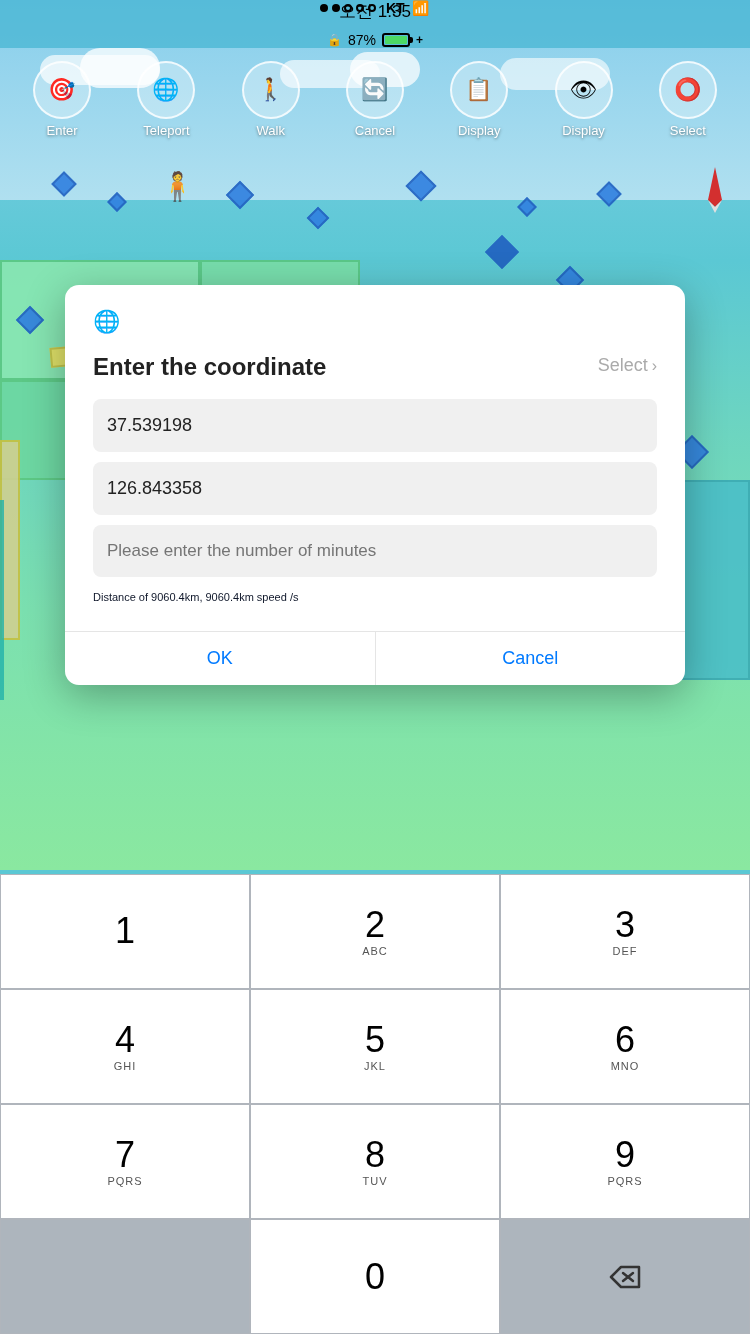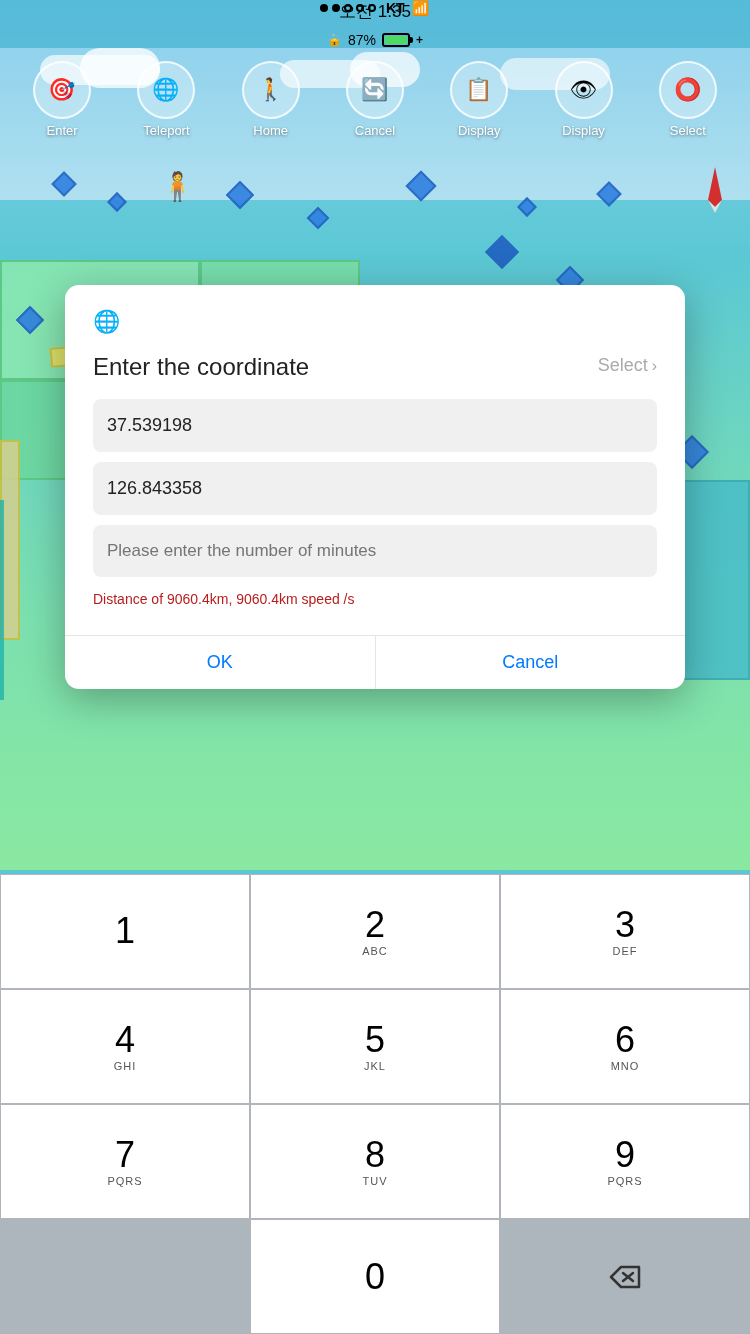--- a/index.html
+++ b/index.html
@@ -224,21 +224,21 @@
     .globe-icon {
       width: 28px;
       height: 28px;
       font-size: 22px;
       color: #888;
       margin-bottom: 2px;
     }
 
     .dialog-title {
       font-size: 24px;
-      font-weight: 400;
+      font-weight: 700;
       color: #222;
       display: block;
       margin-top: 8px;
     }
 
     .select-btn {
       display: flex;
       align-items: center;
       gap: 4px;
       color: #aaa;
@@ -261,22 +261,22 @@
       color: #222;
       margin-bottom: 10px;
       outline: none;
     }
     .input-field.placeholder {
       color: #aaa;
       font-size: 17px;
     }
 
     .distance-text {
-      font-size: 14px;
-      color: #b91c1c;
+      font-size: 11px;
+      color: #0f172a;
       padding: 4px 0 8px;
     }
 
     .dialog-footer {
       display: flex;
       border-top: 1px solid #e5e5e5;
     }
 
     .dialog-btn {
       flex: 1;
@@ -435,21 +435,21 @@
   <div class="nav-item">
     <div class="nav-circle">🎯</div>
     <span class="nav-label">Enter</span>
   </div>
   <div class="nav-item">
     <div class="nav-circle">🌐</div>
     <span class="nav-label">Teleport</span>
   </div>
   <div class="nav-item">
     <div class="nav-circle">🚶</div>
-    <span class="nav-label">Home</span>
+    <span class="nav-label">Walk</span>
   </div>
   <div class="nav-item">
     <div class="nav-circle">🔄</div>
     <span class="nav-label">Cancel</span>
   </div>
   <div class="nav-item">
     <div class="nav-circle">📋</div>
     <span class="nav-label">Display</span>
   </div>
   <div class="nav-item">

